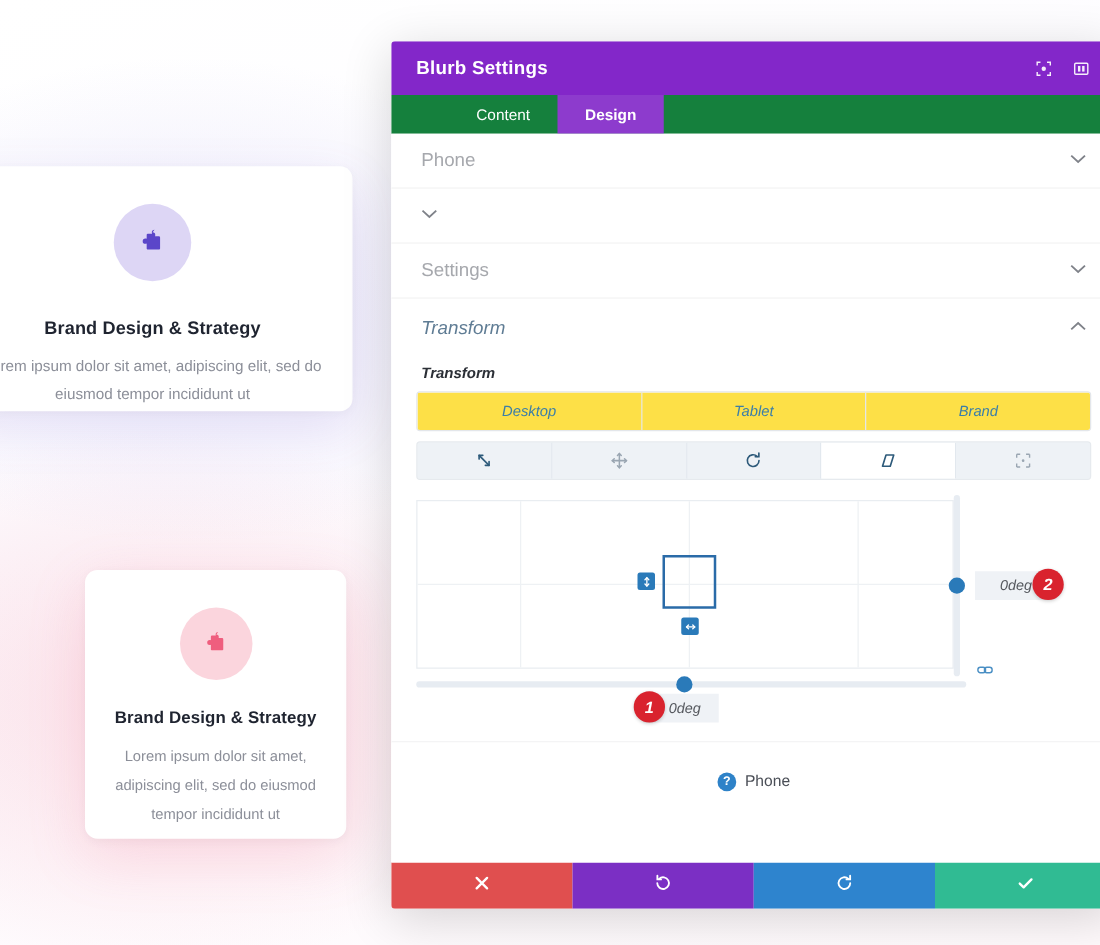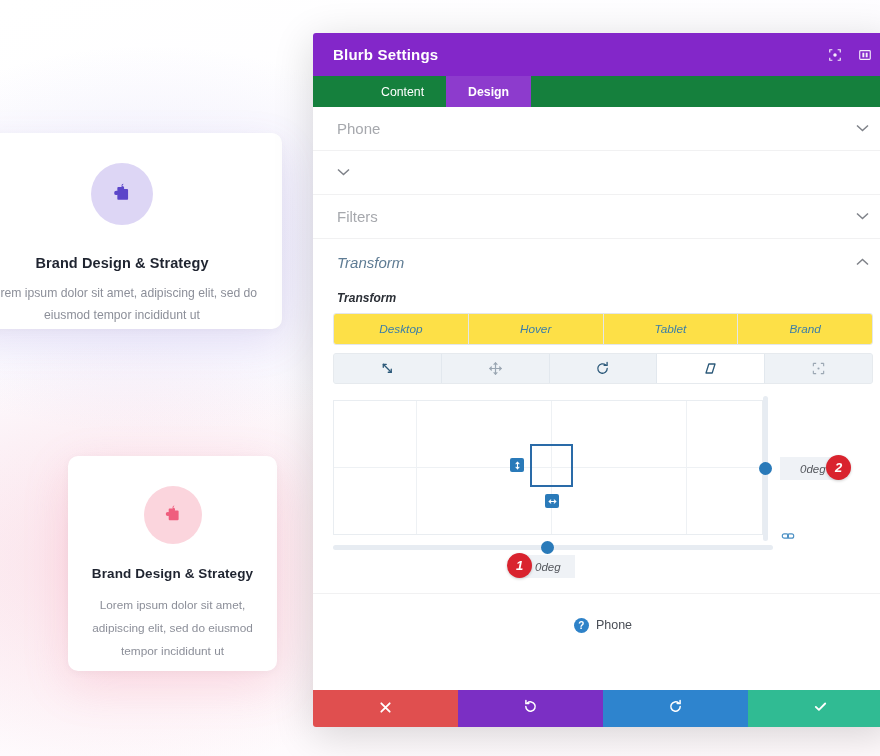--- a/index.html
+++ b/index.html
@@ -304,21 +304,21 @@
 
     <div class="accordion-row">
       <span class="chev">
         <svg width="13" height="8" viewBox="0 0 13 8" fill="none" stroke="currentColor" stroke-width="1.5">
             <path d="M1 1.5 6.5 6.5 12 1.5"></path>
           </svg>
       </span>
     </div>
 
     <div class="accordion-row">
-      <span class="acc-label">Filters</span>
+      <span class="acc-label">Settings</span>
       <span class="chev">
         <svg width="13" height="8" viewBox="0 0 13 8" fill="none" stroke="currentColor" stroke-width="1.5">
             <path d="M1 1.5 6.5 6.5 12 1.5"></path>
           </svg>
       </span>
     </div>
 
     <div id="transform-section">
 
       <div class="accordion-row open" id="transform-header">
@@ -327,21 +327,20 @@
           <svg width="13" height="8" viewBox="0 0 13 8" fill="none" stroke="currentColor" stroke-width="1.5">
               <path d="M1 6.5 6.5 1.5 12 6.5"></path>
             </svg>
         </span>
       </div>
 
       <div class="field-label">Transform</div>
 
       <div class="seg-tabs">
         <div class="seg-tab">Desktop</div>
-        <div class="seg-tab">Hover</div>
         <div class="seg-tab">Tablet</div>
         <div class="seg-tab">Brand</div>
       </div>
 
       <div class="icon-tabs">
         <div class="icon-tab dark">
           <svg width="15" height="15" viewBox="0 0 16 16" fill="none" stroke="currentColor" stroke-width="1.4" stroke-linecap="round">
             <path d="M3.5 3.5 12 12"></path>
               <path d="M3.5 3.5v3.2M3.5 3.5h3.2"></path>
               <path d="M12 12v-3.2M12 12H8.8"></path>

